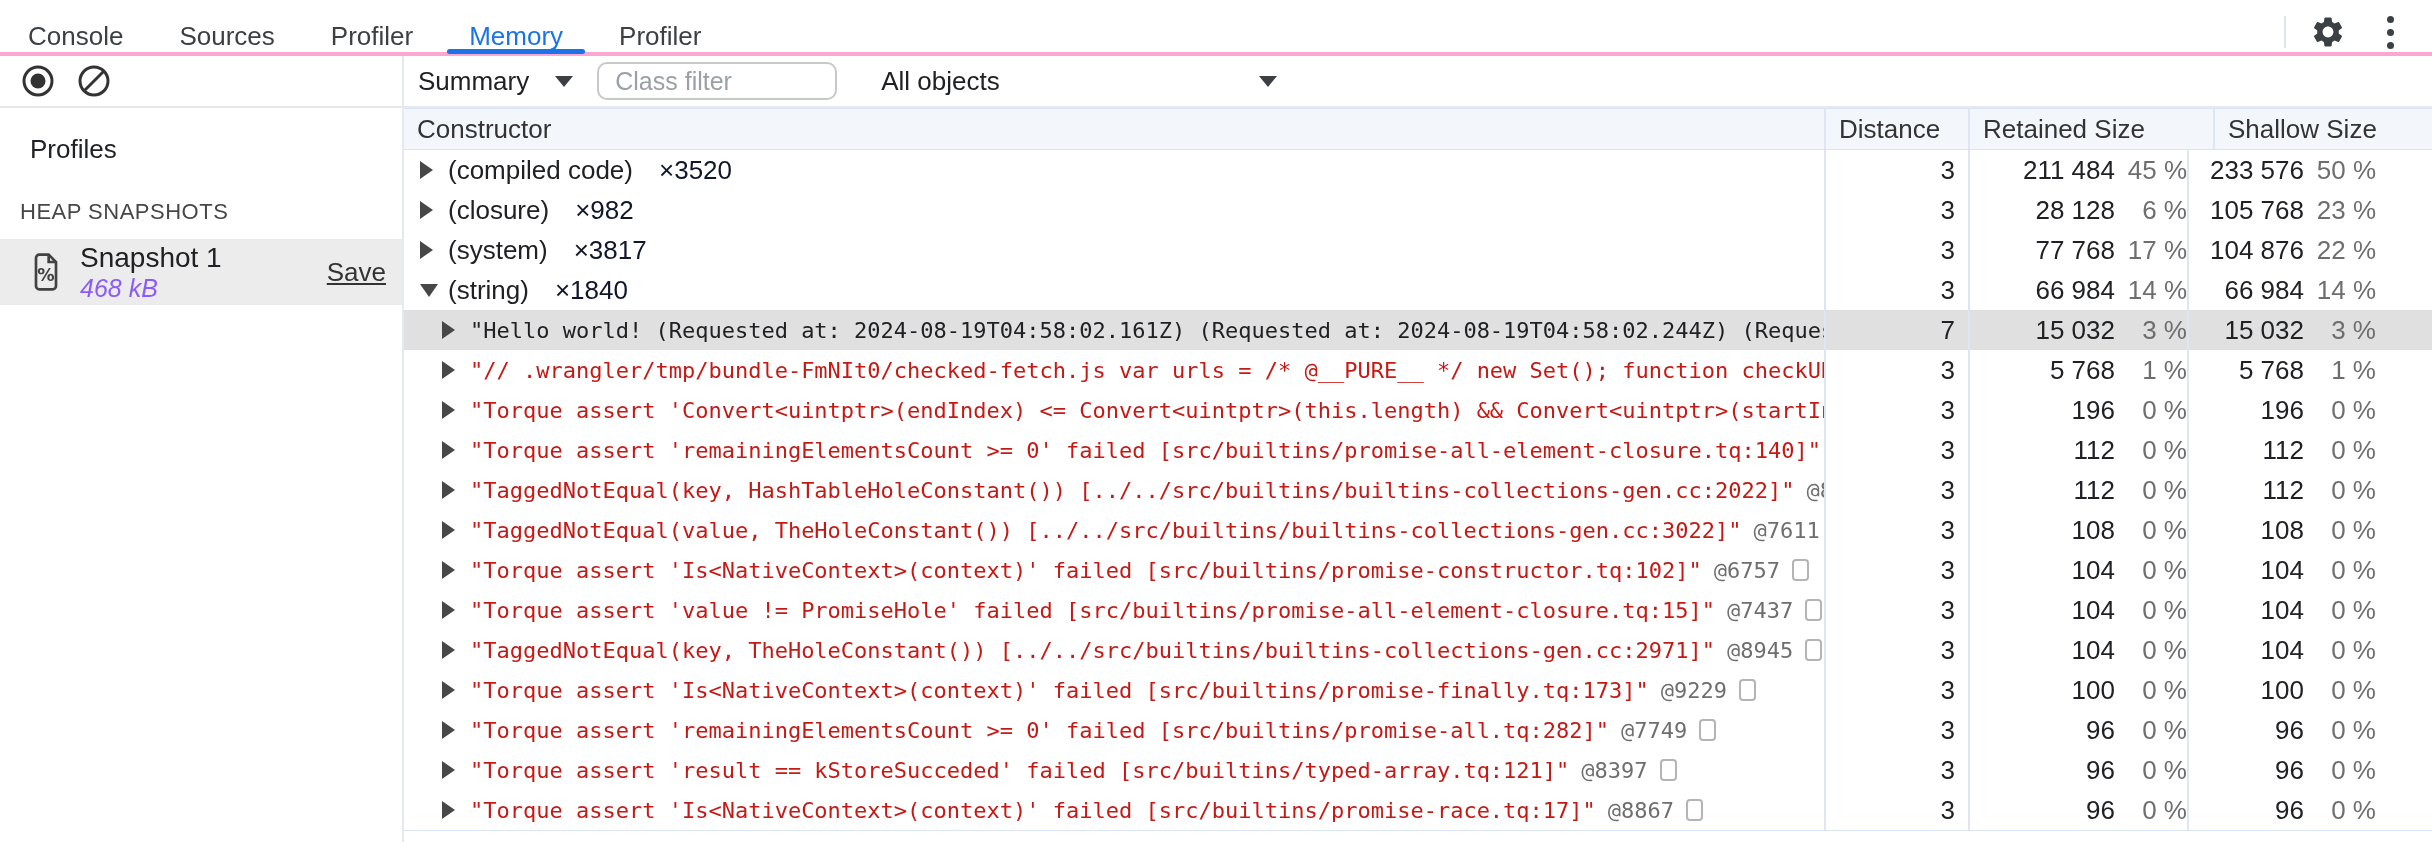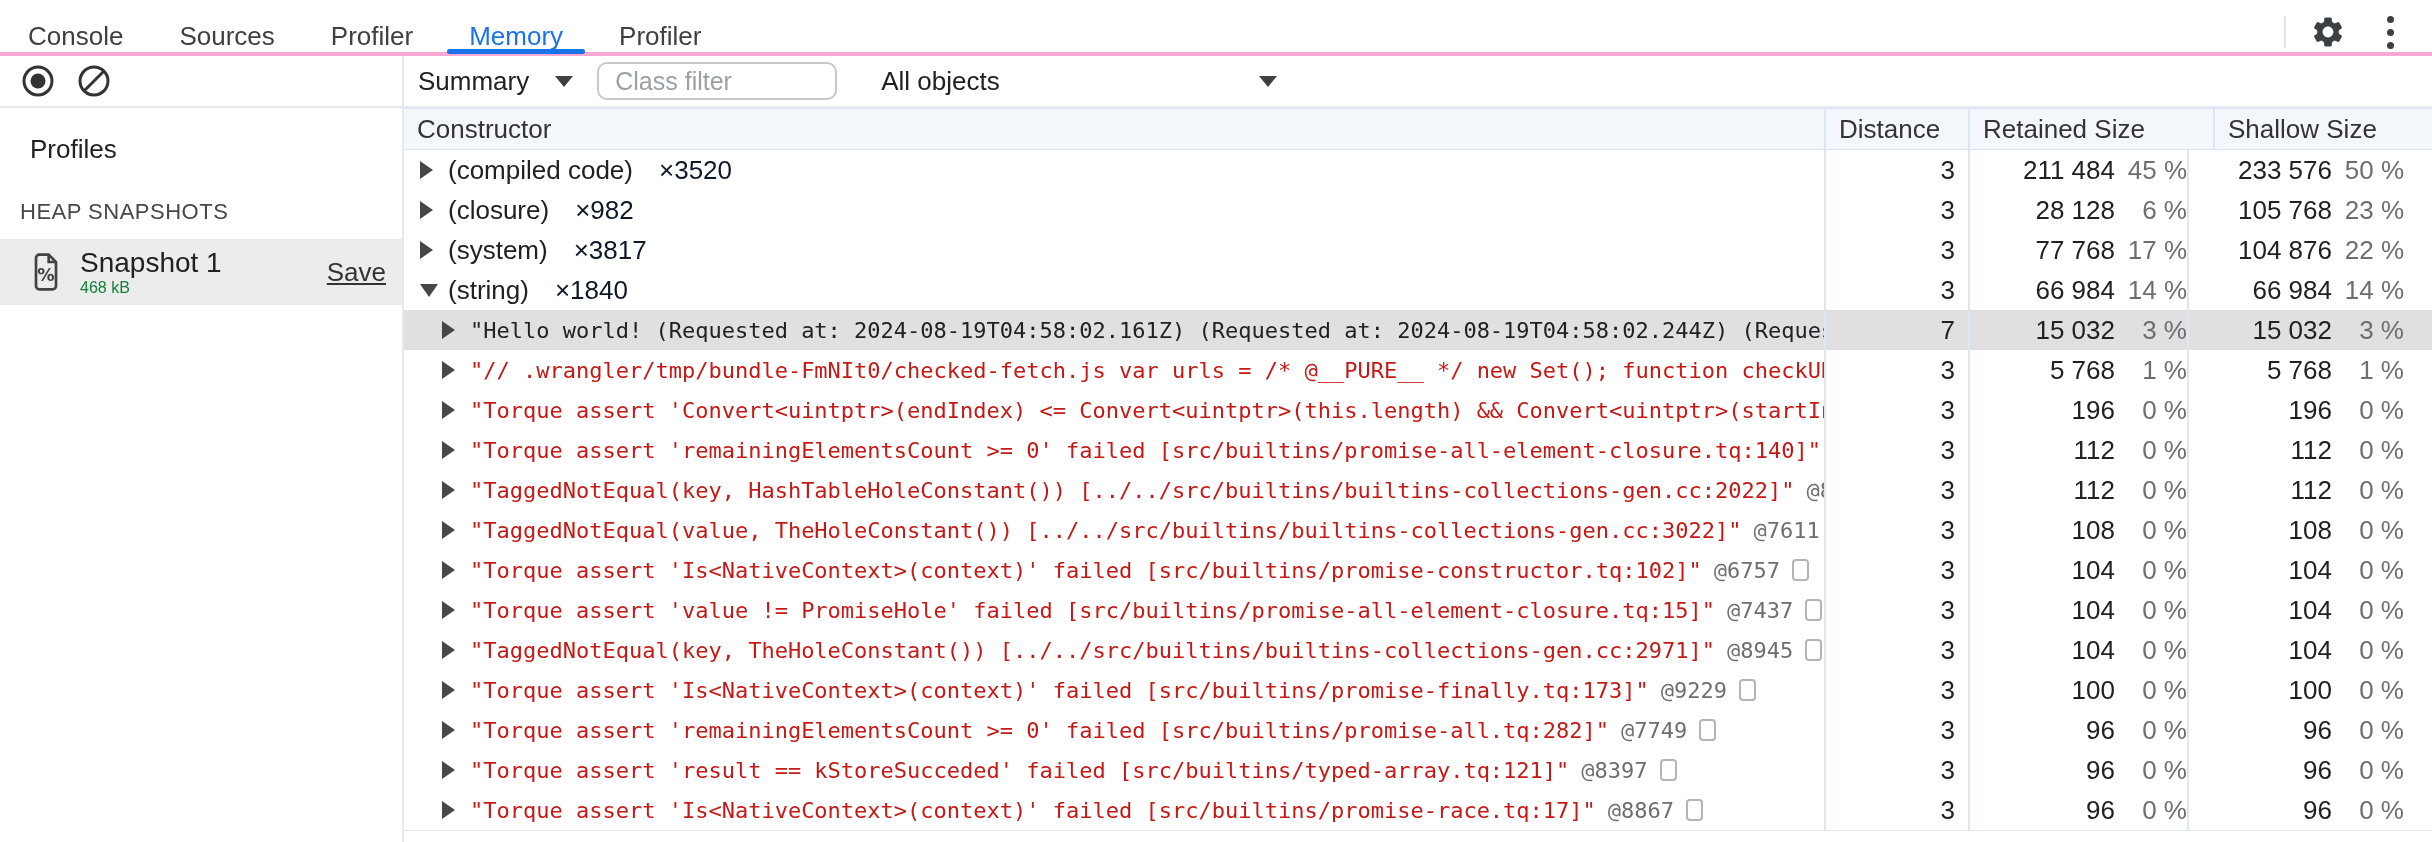--- a/index.html
+++ b/index.html
@@ -38,21 +38,21 @@
     display:flex; align-items:center; gap:16px; padding-left:18px;
   }
   .profiles-header { padding:26px 0 0 30px; color:#202124; }
   .heap-header { padding:34px 0 14px 20px; font-size:22px; letter-spacing:0.5px; color:#474747; }
   .snapshot-item {
     height:66px; background:#ececec; display:flex; align-items:center;
     padding:0 16px 0 30px; gap:18px;
   }
   .snapshot-texts { display:flex; flex-direction:column; line-height:1.15; }
   .snapshot-name { font-size:28px; color:#202124; }
-  .snapshot-size { font-size:16px; color:#15803d; }
+  .snapshot-size { font-size:25px; color:#8b5cf6;font-style:italic; }
   .snapshot-save { margin-left:auto; color:#333; text-decoration:underline; cursor:pointer; }
 
   
   .main { flex:1; display:flex; flex-direction:column; min-width:0; }
   .toolbar {
     height:52px; border-bottom:2px solid #e6e9ef;
     display:flex; align-items:center; padding-left:14px;
   }
   .fake-select { display:flex; align-items:center; cursor:default; }
   .fake-select .lbl { color:#202124; }
@@ -84,21 +84,21 @@
   .col-retained  { width:245px; border-left:2px solid #dce6f5; }
 
   .rows { border-bottom:1px solid #dbe4f3; }
   .row { height:40px; display:flex; align-items:stretch; }
   .row.selected { background:#e0e0e0; }
   .cell { display:flex; align-items:center; min-width:0; }
   .cell.num { justify-content:flex-end; padding-right:13px; color:#202124; }
   .cell.split { justify-content:flex-end; }
   .cell.split .val { flex:1; text-align:right; color:#202124; white-space:nowrap; }
   .cell.split .pct { width:72px; text-align:right; color:#6e6e6e; white-space:nowrap; }
-  .cell.split.retained-pad { padding-right:28px; }
+  .cell.split.retained-pad { padding-right:56px; }
 
   .ctor-cell { flex:1; min-width:0; overflow:hidden; white-space:nowrap; display:flex; align-items:center; }
   .ctor-cell.depth0 { padding-left:16px; }
   .ctor-cell.depth1 { padding-left:38px; }
   .expander { width:18px; margin-right:10px; flex:0 0 auto; display:flex; align-items:center; }
   .expander .tri-right {
     width:0; height:0; border-top:9px solid transparent; border-bottom:9px solid transparent;
     border-left:13px solid #474747;
   }
   .expander .tri-down {

